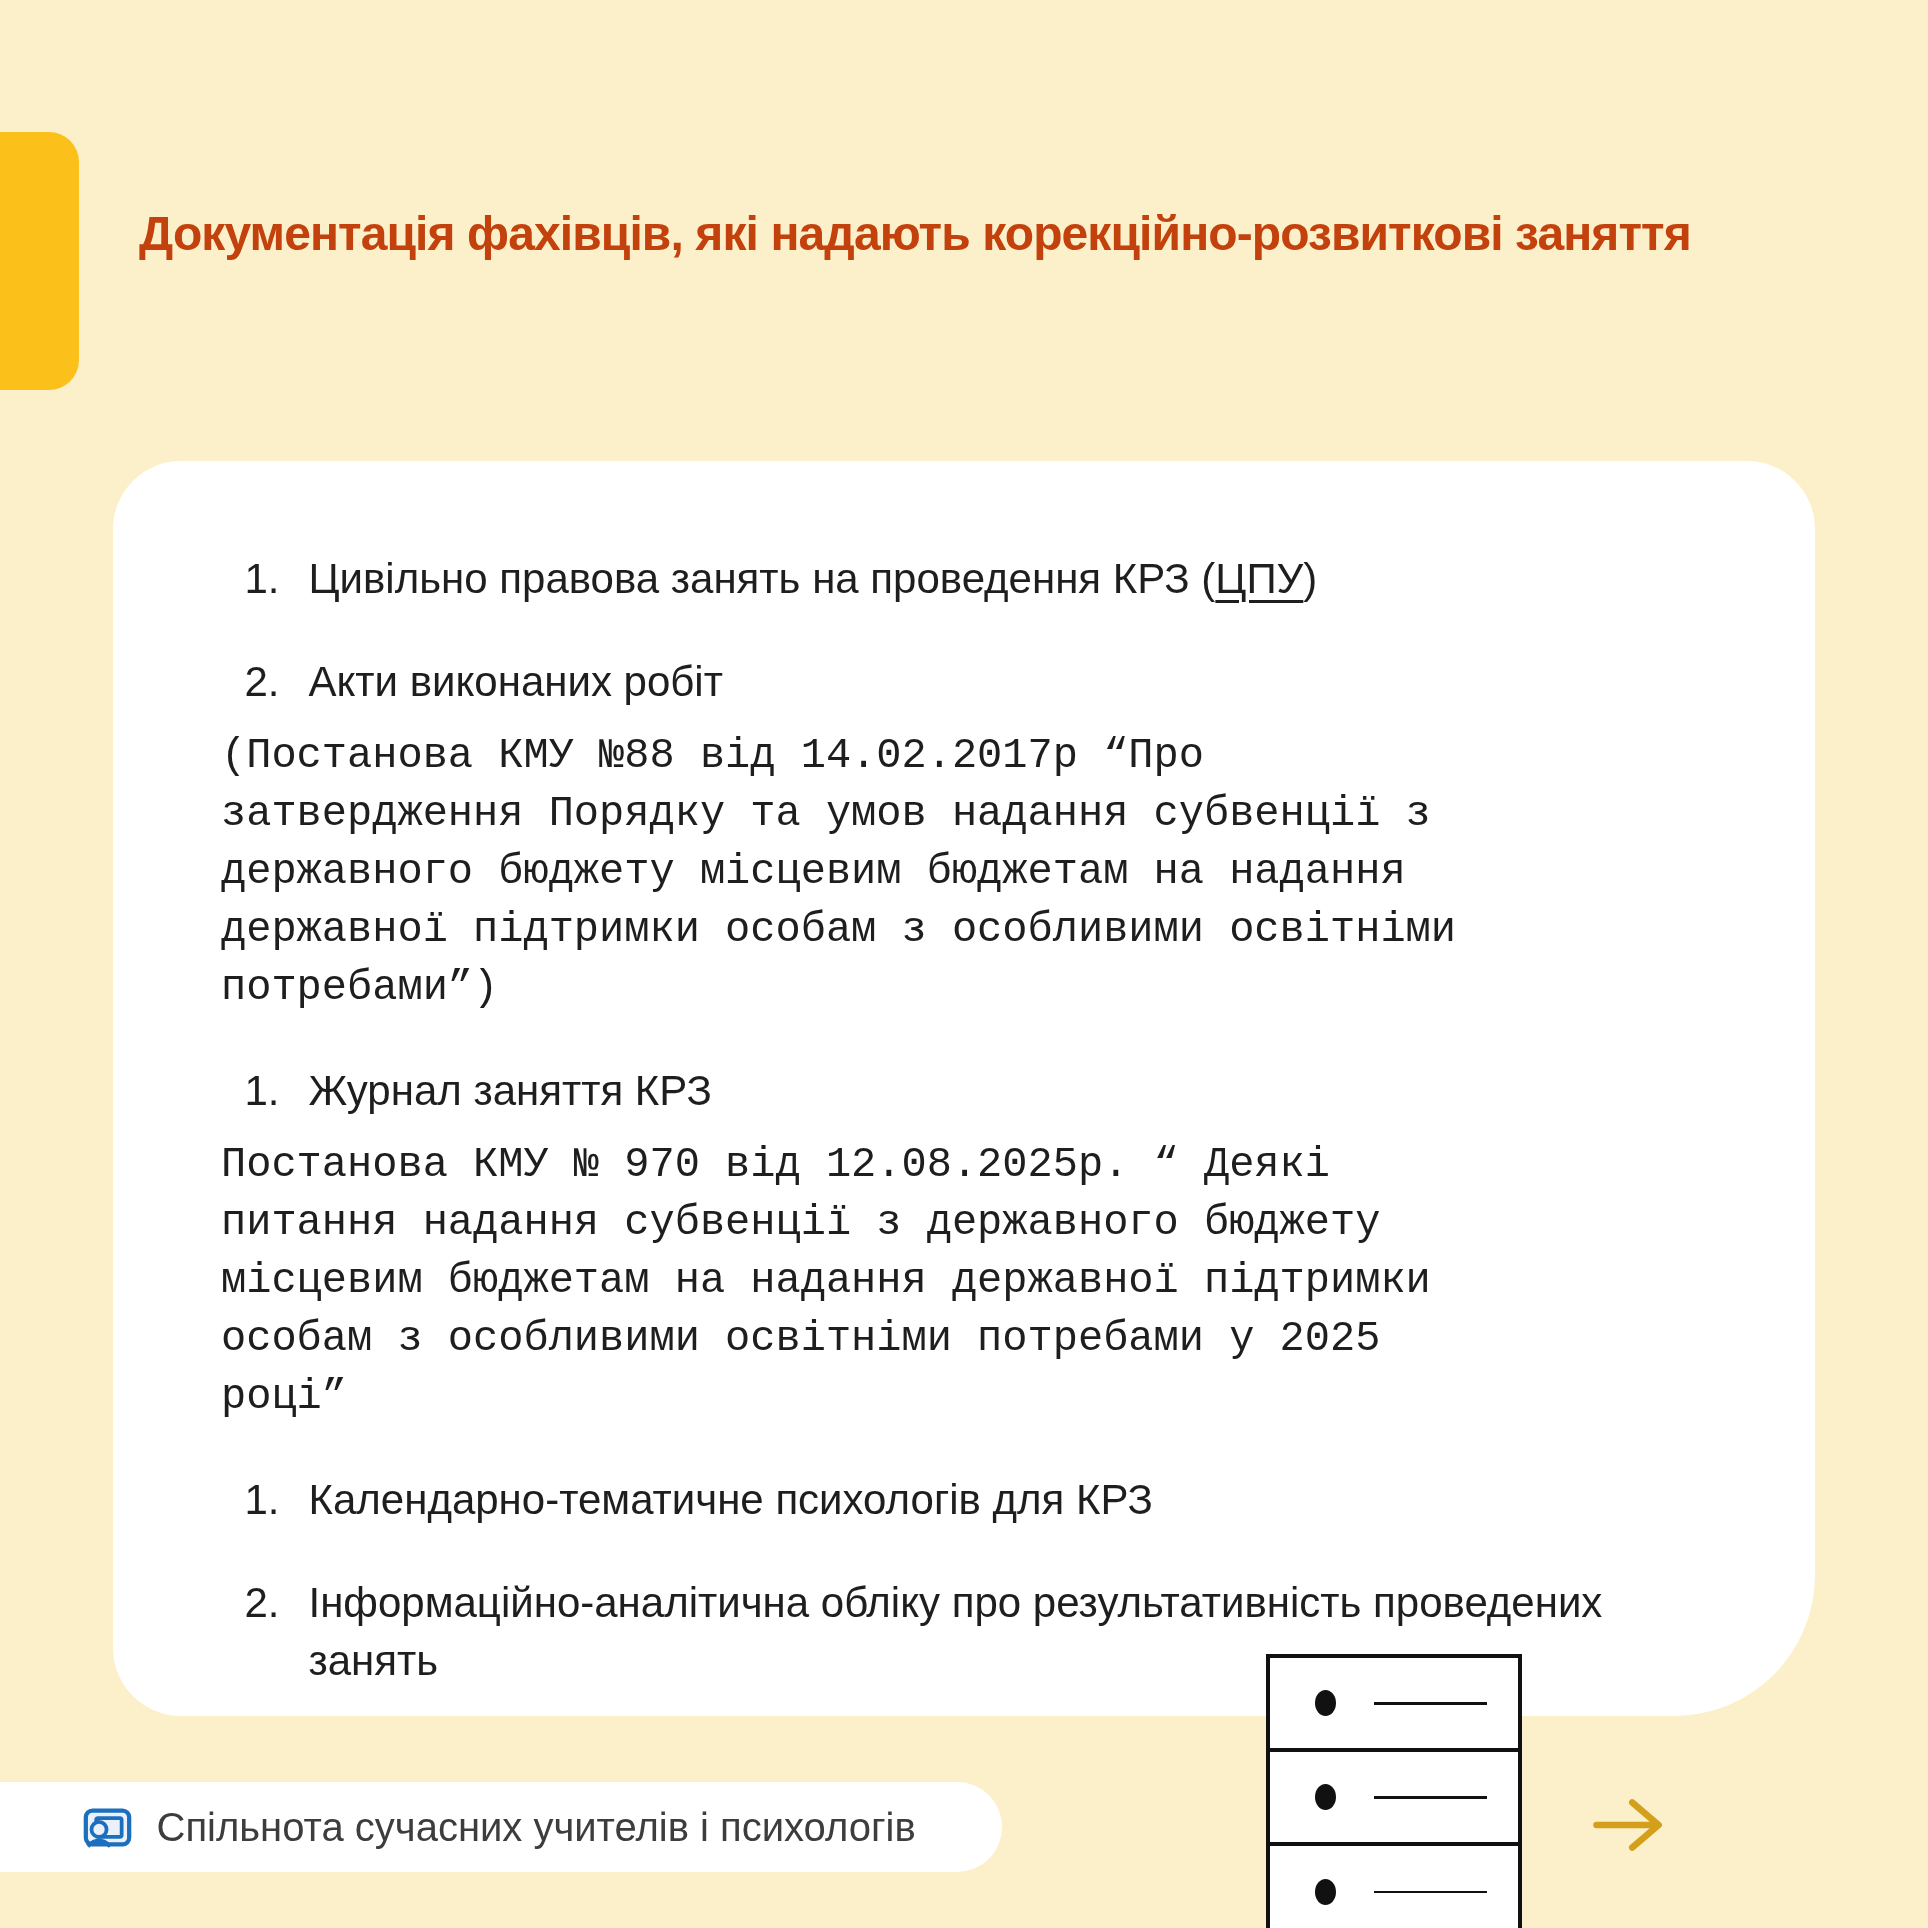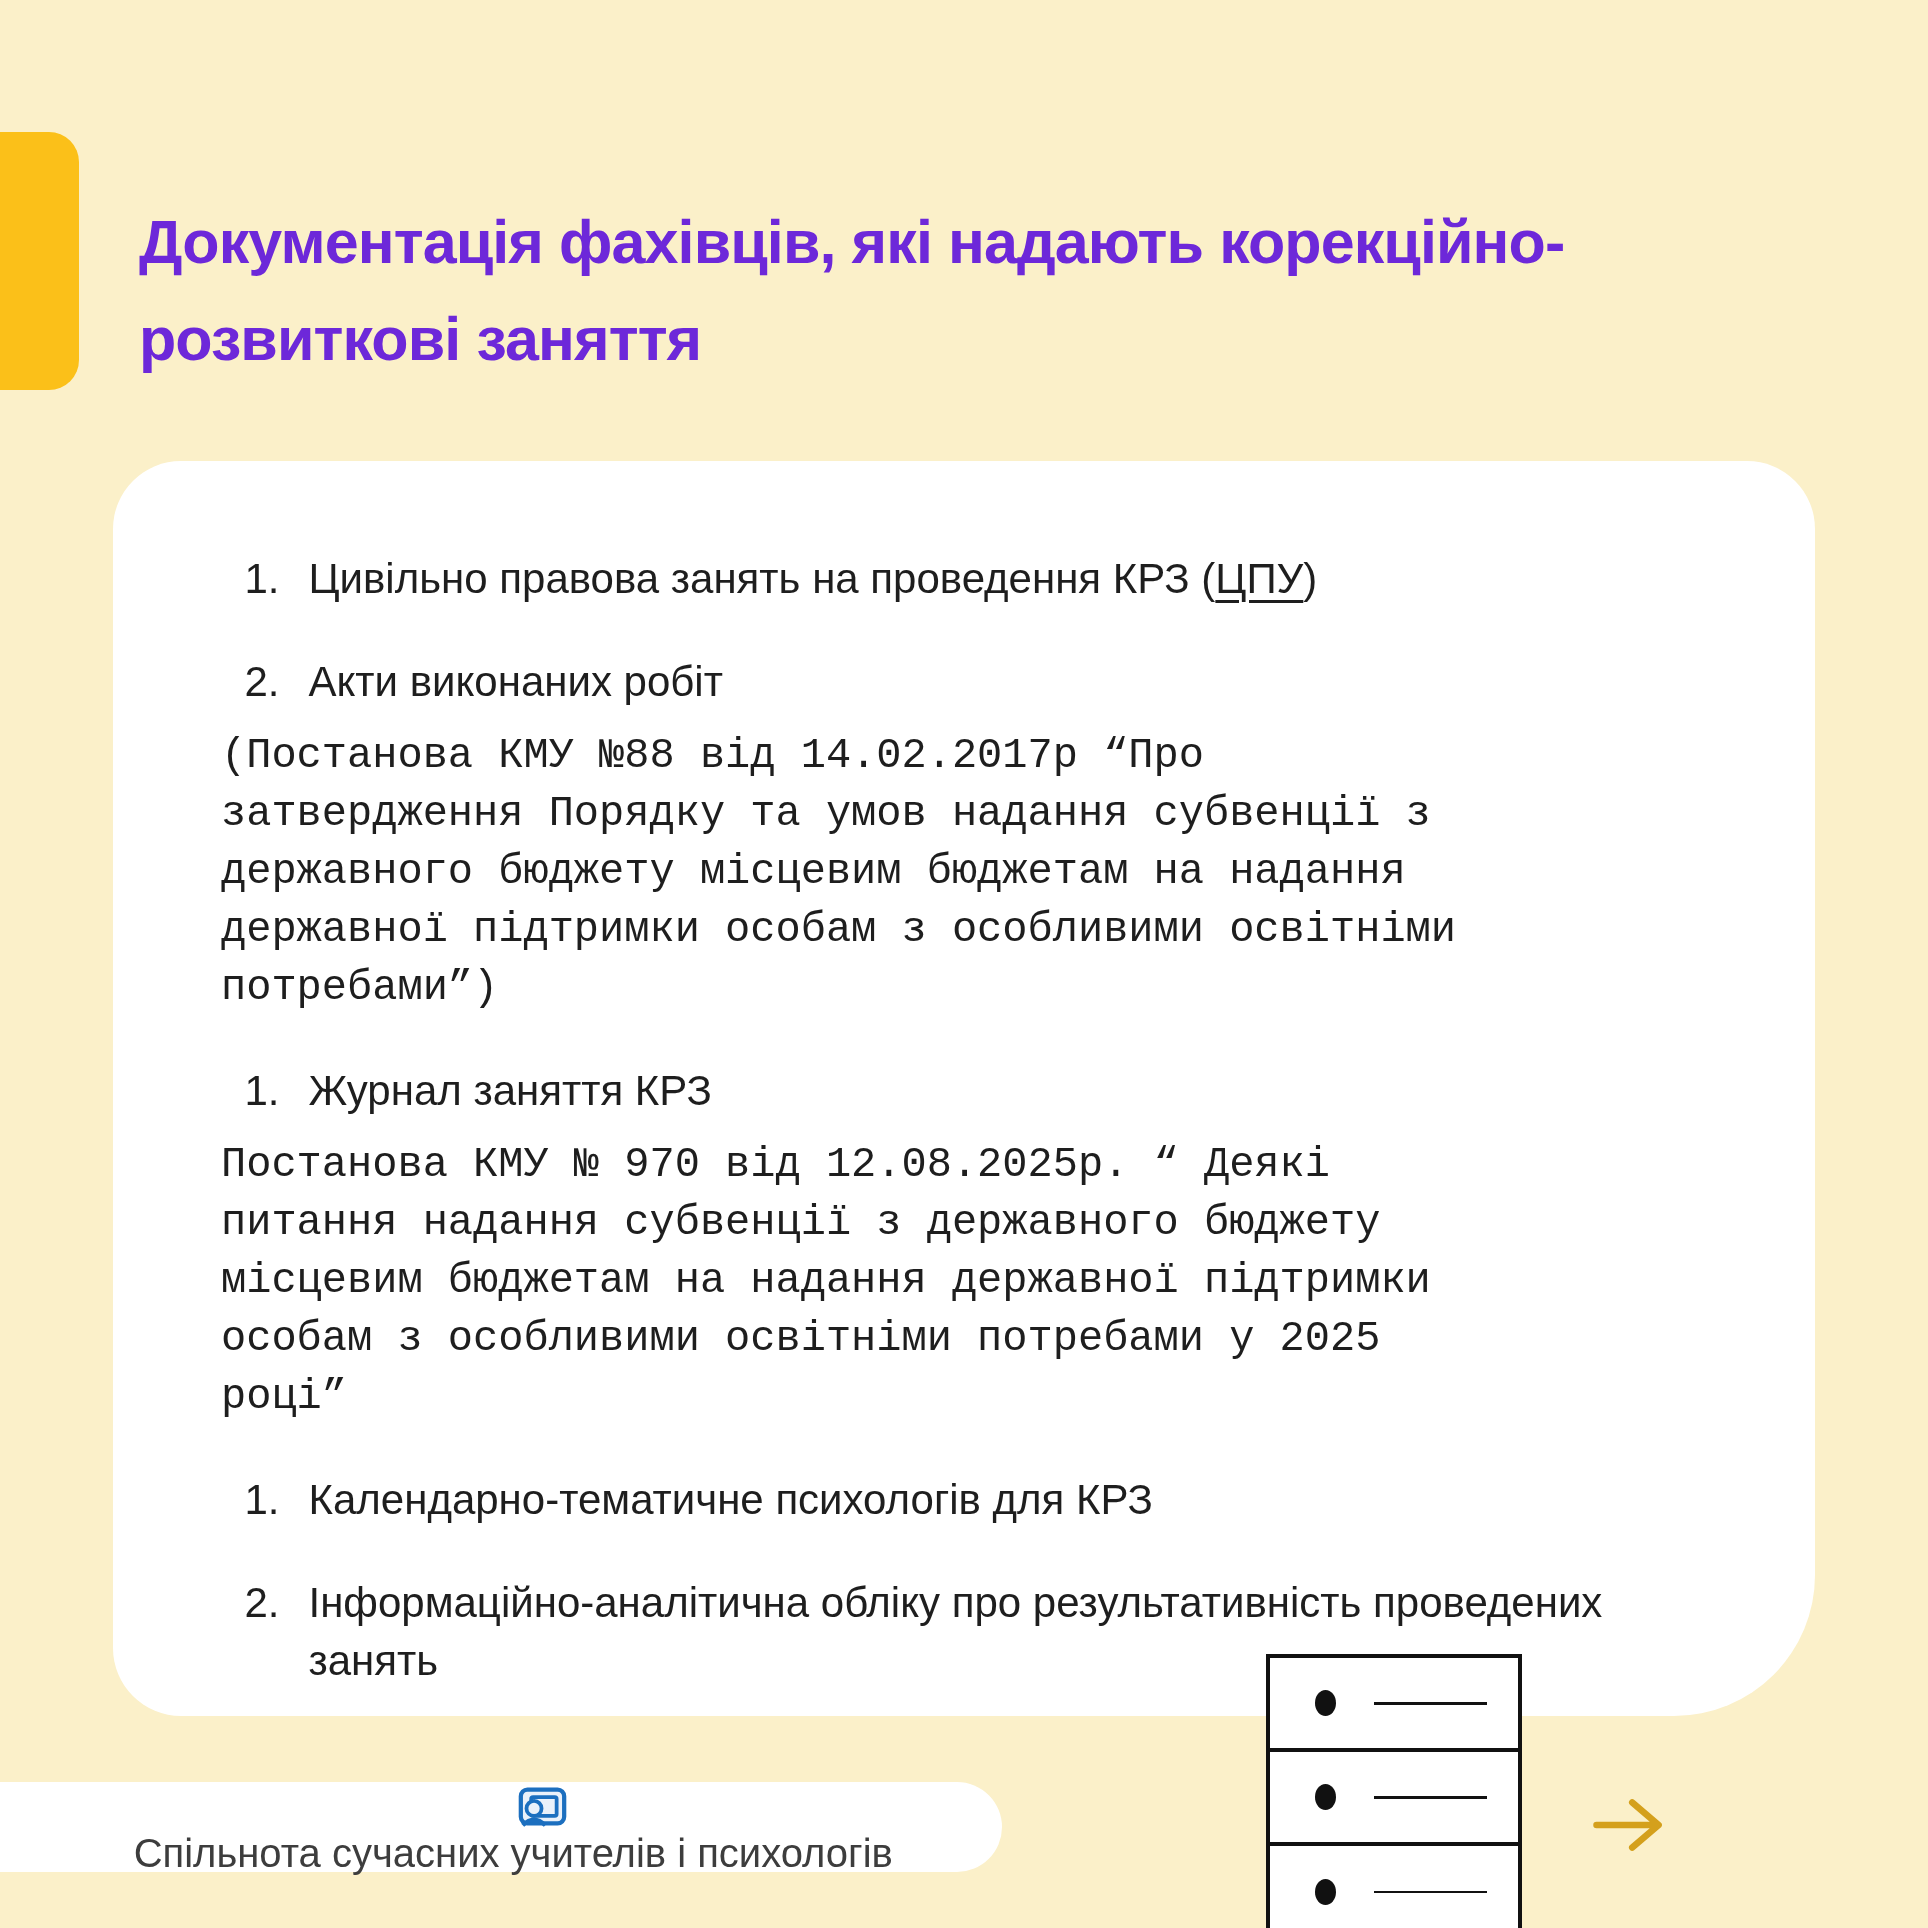--- a/index.html
+++ b/index.html
@@ -13,23 +13,23 @@
   }
   .accent-tab{
     position:absolute;left:0;top:132px;
     width:79px;height:258px;
     background:#FBC019;
     border-radius:0 30px 30px 0;
   }
   .page-title{
     position:absolute;left:139px;top:153px;
     width:1563px;
-    font-size:61px;font-weight:bold;
+    font-size:48px;font-weight:bold;
     line-height:97px;
-    color:#6d28d9;
+    color:#c2410c;
     letter-spacing:-0.9px;
   }
   .card{
     position:absolute;left:113px;top:461px;
     width:1702px;height:1255px;
     background:#FFFFFF;
     border-radius:68px 68px 141px 68px;
     z-index:1;
   }
   .card-content{
@@ -49,21 +49,20 @@
     text-underline-offset:6.6px;
     color:inherit;
   }
   .footer-pill{
     position:absolute;left:0;top:1782px;
     width:1002px;height:90px;
     background:#FFFFFF;
     border-radius:0 45px 45px 0;
     display:flex;align-items:center;
     z-index:2;
-    flex-direction:column;
   }
   .footer-logo{margin-left:83px;width:49px;height:49px;flex:0 0 auto;}
   .footer-label{
     margin-left:24.5px;
     font-size:40px;color:#3D3D3D;
   }
   .arrow-btn{
     position:absolute;left:1589px;top:1791px;
     width:79px;height:68px;
     z-index:2;cursor:pointer;

